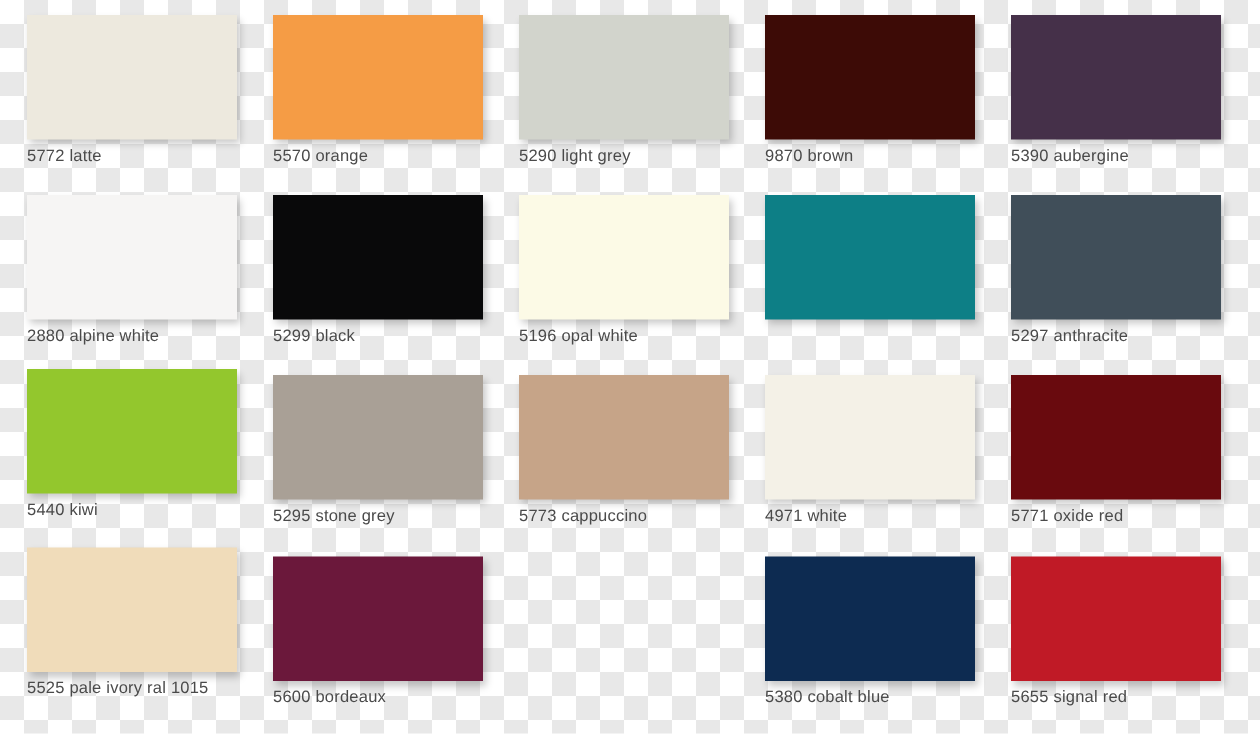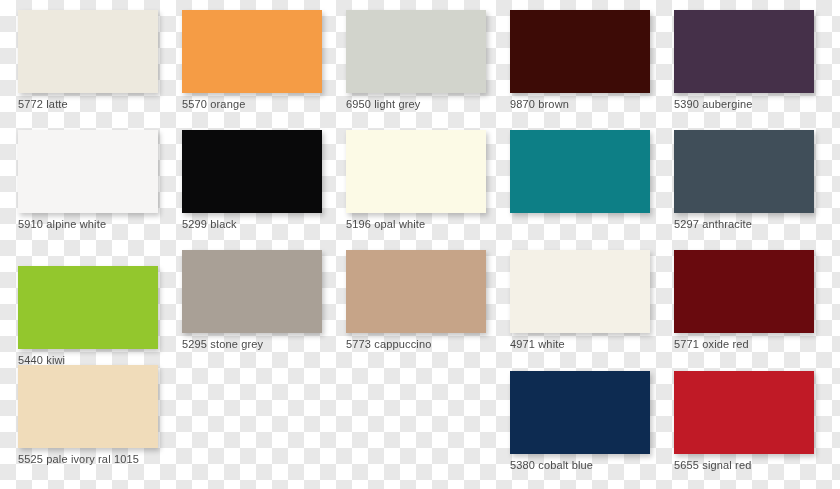--- a/index.html
+++ b/index.html
@@ -72,50 +72,50 @@
       <div class="swatch-cell" style="left: 0px; top: 0px;">
         <div class="swatch-chip" style="background-color: rgb(237, 233, 222);"></div>
         <div class="swatch-label">5772 latte</div>
       </div>
       <div class="swatch-cell" style="left: 164px; top: 0px;">
         <div class="swatch-chip" style="background-color: rgb(245, 156, 69);"></div>
         <div class="swatch-label">5570 orange</div>
       </div>
       <div class="swatch-cell" style="left: 328px; top: 0px;">
         <div class="swatch-chip" style="background-color: rgb(210, 212, 204);"></div>
-        <div class="swatch-label">6950 light grey</div>
+        <div class="swatch-label">5290 light grey</div>
       </div>
       <div class="swatch-cell" style="left: 492px; top: 0px;">
         <div class="swatch-chip" style="background-color: rgb(61, 11, 6);"></div>
         <div class="swatch-label">9870 brown</div>
       </div>
       <div class="swatch-cell" style="left: 656px; top: 0px;">
         <div class="swatch-chip" style="background-color: rgb(69, 48, 73);"></div>
         <div class="swatch-label">5390 aubergine</div>
       </div>
       <div class="swatch-cell" style="left: 0px; top: 120px;">
         <div class="swatch-chip" style="background-color: rgb(246, 245, 244);"></div>
-        <div class="swatch-label">5910 alpine white</div>
+        <div class="swatch-label">2880 alpine white</div>
       </div>
       <div class="swatch-cell" style="left: 164px; top: 120px;">
         <div class="swatch-chip" style="background-color: rgb(9, 9, 10);"></div>
         <div class="swatch-label">5299 black</div>
       </div>
       <div class="swatch-cell" style="left: 328px; top: 120px;">
         <div class="swatch-chip" style="background-color: rgb(252, 250, 230);"></div>
         <div class="swatch-label">5196 opal white</div>
       </div>
       <div class="swatch-cell" style="left: 492px; top: 120px;">
         <div class="swatch-chip" style="background-color: rgb(13, 127, 134);"></div>
       </div>
       <div class="swatch-cell" style="left: 656px; top: 120px;">
         <div class="swatch-chip" style="background-color: rgb(64, 78, 89);"></div>
         <div class="swatch-label">5297 anthracite</div>
       </div>
-      <div class="swatch-cell" style="left: 0px; top: 256px;">
+      <div class="swatch-cell" style="left: 0px; top: 236px;">
         <div class="swatch-chip" style="background-color: rgb(147, 199, 45);"></div>
         <div class="swatch-label">5440 kiwi</div>
       </div>
       <div class="swatch-cell" style="left: 164px; top: 240px;">
         <div class="swatch-chip" style="background-color: rgb(169, 160, 150);"></div>
         <div class="swatch-label">5295 stone grey</div>
       </div>
       <div class="swatch-cell" style="left: 328px; top: 240px;">
         <div class="swatch-chip" style="background-color: rgb(198, 164, 136);"></div>
         <div class="swatch-label">5773 cappuccino</div>
@@ -125,20 +125,24 @@
         <div class="swatch-label">4971 white</div>
       </div>
       <div class="swatch-cell" style="left: 656px; top: 240px;">
         <div class="swatch-chip" style="background-color: rgb(105, 10, 14);"></div>
         <div class="swatch-label">5771 oxide red</div>
       </div>
       <div class="swatch-cell" style="left: 0px; top: 355px; padding-left: 12px;">
         <div class="swatch-chip" style="background-color: rgb(240, 220, 186);"></div>
         <div class="swatch-label">5525 pale ivory ral 1015</div>
       </div>
+      <div class="swatch-cell" style="left: 164px; top: 361px;">
+        <div class="swatch-chip" style="background-color: rgb(107, 24, 59);"></div>
+        <div class="swatch-label">5600 bordeaux</div>
+      </div>
       <div class="swatch-cell" style="left: 492px; top: 361px;">
         <div class="swatch-chip" style="background-color: rgb(13, 43, 81);"></div>
         <div class="swatch-label">5380 cobalt blue</div>
       </div>
       <div class="swatch-cell" style="left: 656px; top: 361px;">
         <div class="swatch-chip" style="background-color: rgb(192, 26, 38);"></div>
         <div class="swatch-label">5655 signal red</div>
       </div>
     </div>
 </div>

